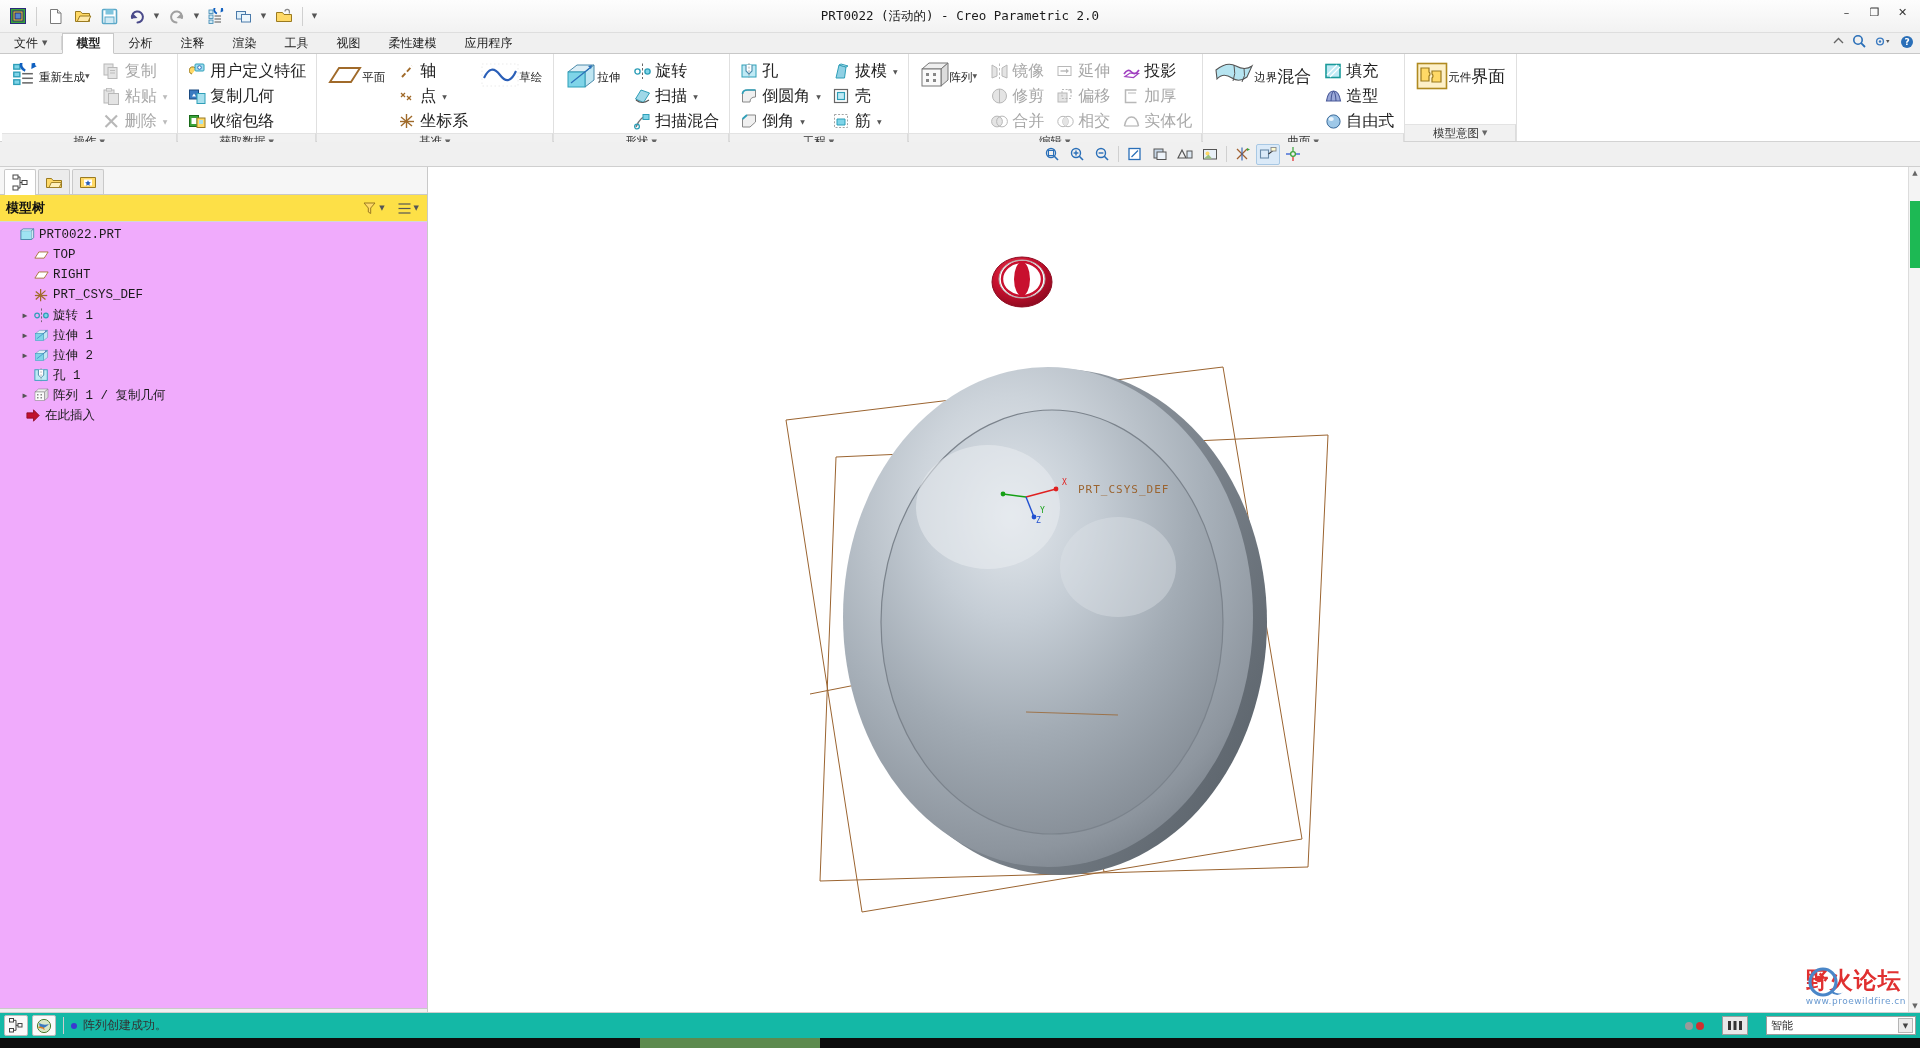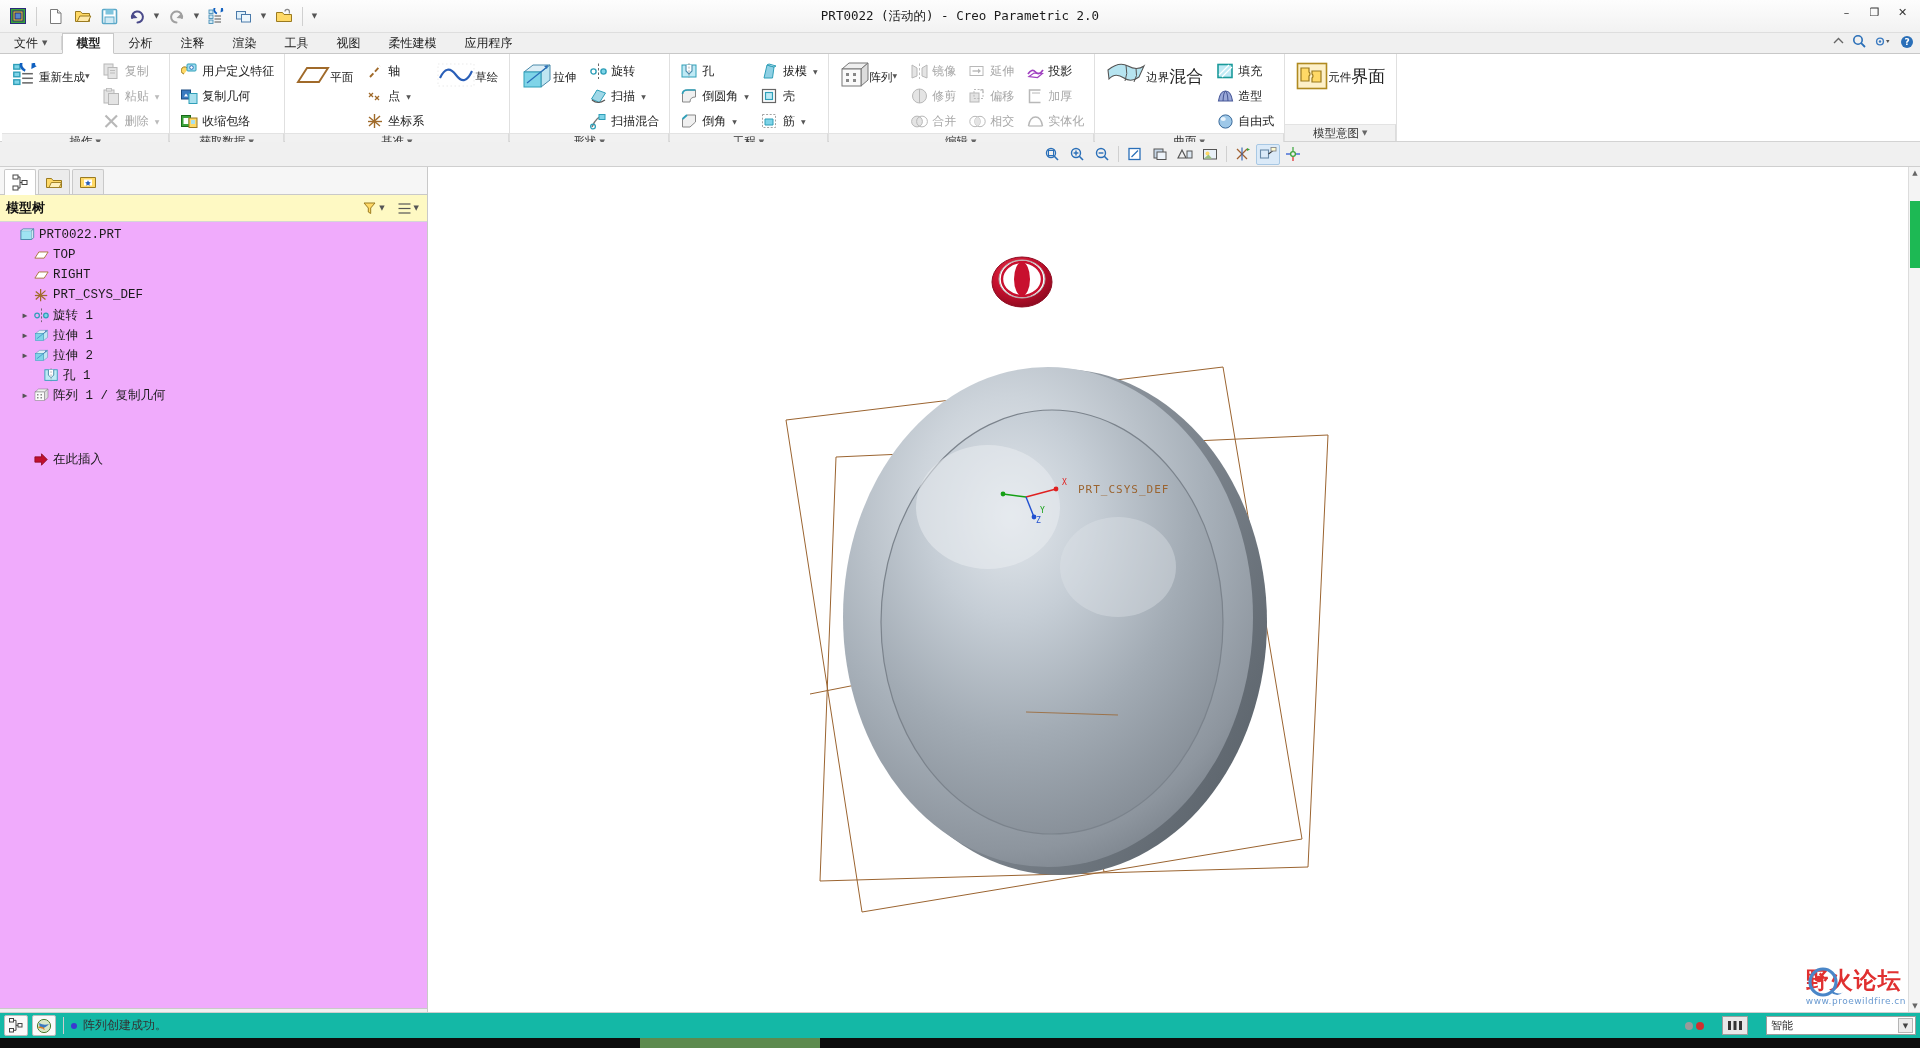--- a/index.html
+++ b/index.html
@@ -80,21 +80,21 @@
   }
   .bigbtn .lbl { font-size:11.5px; color:#222; margin-top:2px; text-align:center; line-height:12px; }
   .bigbtn .lbl2 { font-size:17px; color:#222; text-align:center; line-height:11px; }
   .bigbtn .dcaret { font-size:6px; color:#555; line-height:6px; }
 
   .colgrp { display:flex; flex-direction:column; gap:1px; padding-top:1px; }
   .smbtn {
     display:flex; align-items:center; height:24px; padding:0 4px; cursor:pointer;
     border:1px solid transparent; border-radius:2px; gap:4px; white-space:nowrap;
   }
-  .smbtn .lbl { font-size:12px; color:#222; }
+  .smbtn .lbl { font-size:16px; color:#222; }
   .smbtn.disabled { cursor:default; }
   .smbtn.disabled .lbl { color:#a8a8a8; }
   .smbtn .caret { font-size:6px; color:#555; margin-left:2px; }
   .smbtn.disabled .caret { color:#bbb; }
 
   .ico { width:18px; height:18px; flex:none; display:flex; align-items:center; justify-content:center; }
   .ico svg { display:block; }
 
   
   .viewbar {
@@ -119,21 +119,21 @@
   }
   .nav-tabs { height:28px; display:flex; align-items:flex-end; background:#f6f6f6; border-bottom:1px solid #c9c9c9; padding-left:4px; gap:2px;}
   .nav-tab {
     width:32px; height:25px; display:flex; align-items:center; justify-content:center;
     border:1px solid #c9c9c9; border-bottom:none; cursor:pointer; background:#ececec;
     border-radius:2px 2px 0 0;
   }
   .nav-tab.active { background:#fff; margin-bottom:-1px; height:26px; }
   .nav-hdr {
     height:27px; display:flex; align-items:center; padding:0 6px;
-    border-bottom:1px solid #d6d6d6; background:#fef9c3;
+    border-bottom:1px solid #d6d6d6; background:#fde047;
   }
   .nav-hdr .t { font-size:13px; font-weight:bold; color:#111; }
   .nav-hdr .sp { flex:1; }
   .nav-hdr .hb { display:flex; align-items:center; cursor:pointer; padding:1px 2px; }
   .nav-hdr .hc { font-size:7px; color:#555; margin-left:2px; }
   .tree { flex:1; overflow:auto; padding-top:3px; background:#f0abfc;font-family:Liberation Mono, monospace; }
   .trow { display:flex; align-items:center; height:20px; padding-left:4px; cursor:pointer; white-space:nowrap; }
   .texp { width:14px; display:flex; align-items:center; justify-content:center; font-size:8px; color:#555; flex:none; }
   .tico { width:19px; display:flex; align-items:center; justify-content:center; flex:none; }
   .tlbl { font-size:12.5px; color:#1a1a1a; margin-left:2px; }
@@ -988,21 +988,21 @@
               <svg width="15" height="15" viewBox="0 0 32 26">
                 <path d="M3 9 L12 2 L29 2 L20 9 z" fill="#ddeef6" stroke="#4a8aaa" stroke-width="1"></path>
                 <path d="M20 9 L29 2 L29 17 L20 24 z" fill="#bfe6f2" stroke="#4a8aaa" stroke-width="1"></path>
                 <rect x="3" y="9" width="17" height="15" fill="#7fd4e8" stroke="#2f9fb8" stroke-width="1"></rect>
                 <path d="M6 20 L26 4" stroke="#2a6fb8" stroke-width="1.2"></path>
                 <path d="M23 3 l4 -1 l-1 4 z" fill="#2a6fb8"></path>
               </svg>
             </span>
             <span class="tlbl">拉伸 2</span>
           </div>
-          <div class="trow" style="padding-left: 28px;">
+          <div class="trow" style="padding-left: 18px;">
             <span class="texp"></span>
             <span class="tico">
               <svg width="15" height="15" viewBox="0 0 17 17">
                 <rect x="1" y="2" width="14" height="12" fill="#bfeaf5" stroke="#2f9fb8" stroke-width="1"></rect>
                 <path d="M5 2 v6 l3 3 l3 -3 v-6" fill="#fff" stroke="#4a8aaa" stroke-width="1.1"></path>
                 <line x1="8" y1="0" x2="8" y2="15" stroke="#888" stroke-width="0.7" stroke-dasharray="2,1.6"></line>
               </svg>
             </span>
             <span class="tlbl">孔 1</span>
           </div>
@@ -1014,21 +1014,21 @@
                 <path d="M21 7 L28 1 L28 18 L21 24 z" fill="#dcdcdc" stroke="#777" stroke-width="1"></path>
                 <rect x="2" y="7" width="19" height="17" fill="#fafafa" stroke="#777" stroke-width="1"></rect>
                 <rect x="6" y="11" width="3" height="3" fill="#888"></rect>
                 <rect x="13" y="11" width="3" height="3" fill="#888"></rect>
                 <rect x="6" y="17" width="3" height="3" fill="#888"></rect>
                 <rect x="13" y="17" width="3" height="3" fill="#888"></rect>
               </svg>
             </span>
             <span class="tlbl">阵列 1 / 复制几何</span>
           </div>
-          <div class="trow" style="padding-left: 18px; margin-top: 44px;">
+          <div class="trow" style="padding-left: 10px;">
             <span class="texp"></span>
             <span class="tico">
               <svg width="15" height="15" viewBox="0 0 17 17">
                 <path d="M1 5.5 L8.5 5.5 L8.5 2 L15 8.5 L8.5 15 L8.5 11.5 L1 11.5 z" fill="#c0102e" stroke="#8a0a20" stroke-width="0.9"></path>
               </svg>
             </span>
             <span class="tlbl">在此插入</span>
           </div>
         </div>
       <div class="nav-foot"></div>

